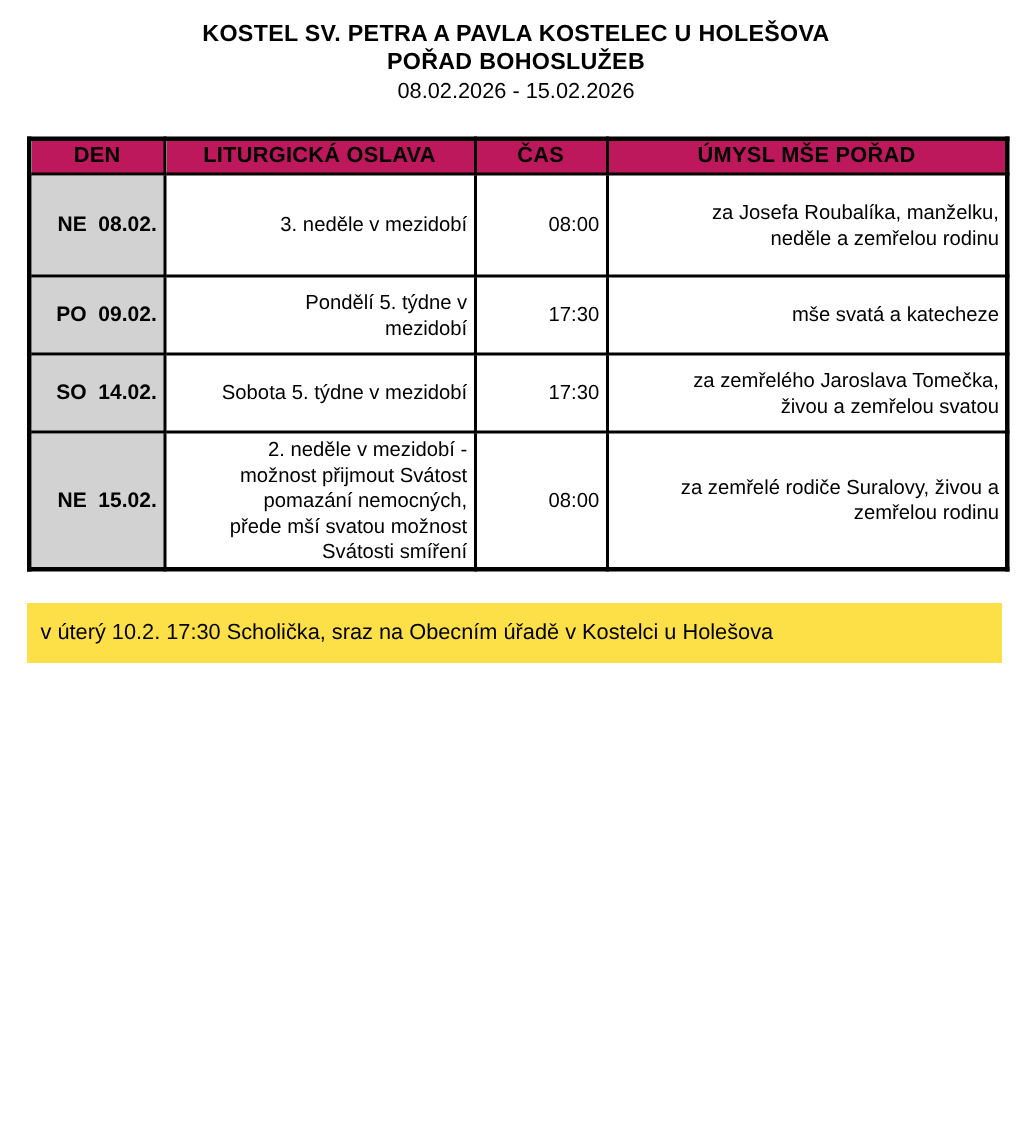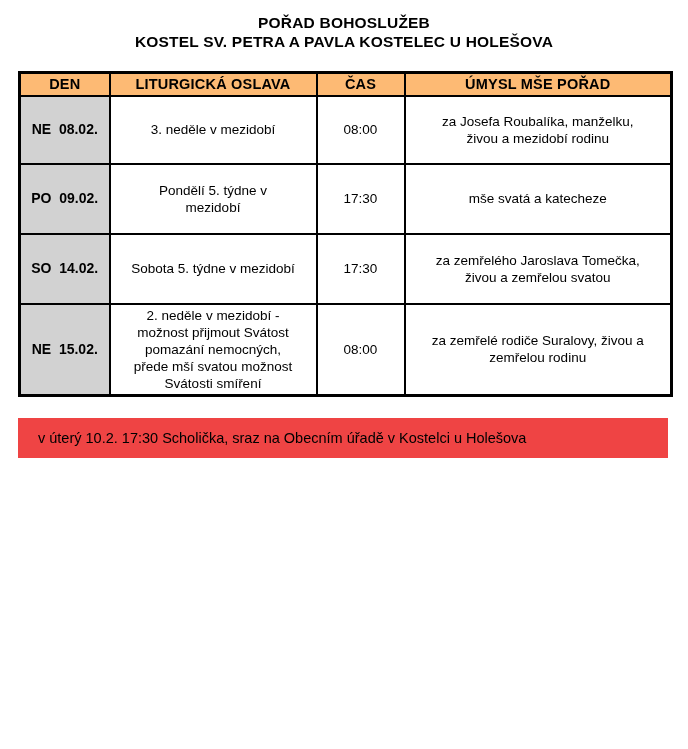--- a/index.html
+++ b/index.html
@@ -31,67 +31,69 @@
     border: 3px solid #000;
   }
   .schedule th, .schedule td {
     border: 2px solid #000;
     vertical-align: middle;
     text-align: center;
     overflow: hidden;
   }
   .schedule thead tr { height: 23px; }
   .schedule th {
-    background: #fdba74;
+    background: #be185d;
     font-size: 14.5px;
     font-weight: bold;
     letter-spacing: 0.2px;
   }
-  .schedule tbody tr { height: 70px; }
+  .schedule tbody tr { height: 52px; }
   .schedule tbody tr:nth-child(1) { height: 68px; }
   .schedule tbody tr:nth-child(7) { height: 64px; }
   .schedule tbody tr:nth-child(8) { height: 90px; }
 
   .schedule td {
     font-size: 13.5px;
     line-height: 17px;
     padding: 2px 4px;
     white-space: pre-line;
+    text-align: right;
   }
   td.day-cell {
     background: #d2d2d2;
     font-weight: bold;
     font-size: 14px;
     white-space: pre;
   }
 
   .footer-note {
     margin-top: 21px;
     width: 650px;
     height: 40px;
-    background: #ef4444;
+    background: #fde047;
     display: flex;
     align-items: center;
-    padding-left: 20px;
+    padding-left: 9px;
     font-size: 14.5px;
   }
 
   col.c-day { width: 90px; }
   col.c-celebration { width: 207px; }
   col.c-time { width: 88px; }
   col.c-intention { width: 267px; }
 </style>
 </head>
 <body>
 
 <div class="page">
 
   <div class="titles">
+    <div class="title-line">KOSTEL SV. PETRA A PAVLA KOSTELEC U HOLEŠOVA</div>
     <div class="title-line">POŘAD BOHOSLUŽEB</div>
-    <div class="title-line">KOSTEL SV. PETRA A PAVLA KOSTELEC U HOLEŠOVA</div>
+    <div class="date-range">08.02.2026 - 15.02.2026</div>
   </div>
 
   <table class="schedule">
     <colgroup>
       <col class="c-day">
       <col class="c-celebration">
       <col class="c-time">
       <col class="c-intention">
     </colgroup>
     <thead>
@@ -101,21 +103,21 @@
         <th>ČAS</th>
         <th>ÚMYSL MŠE POŘAD</th>
       </tr>
     </thead>
     <tbody id="schedule-body">
         <tr>
           <td class="day-cell">NE&nbsp;&nbsp;08.02.</td>
           <td>3. neděle v mezidobí</td>
           <td>08:00</td>
           <td>za Josefa Roubalíka, manželku,
-živou a mezidobí rodinu</td>
+neděle a zemřelou rodinu</td>
         </tr>
         <tr>
           <td class="day-cell">PO&nbsp;&nbsp;09.02.</td>
           <td>Pondělí 5. týdne v
 mezidobí</td>
           <td>17:30</td>
           <td>mše svatá a katecheze</td>
         </tr>
         <tr>
           <td class="day-cell">SO&nbsp;&nbsp;14.02.</td>

